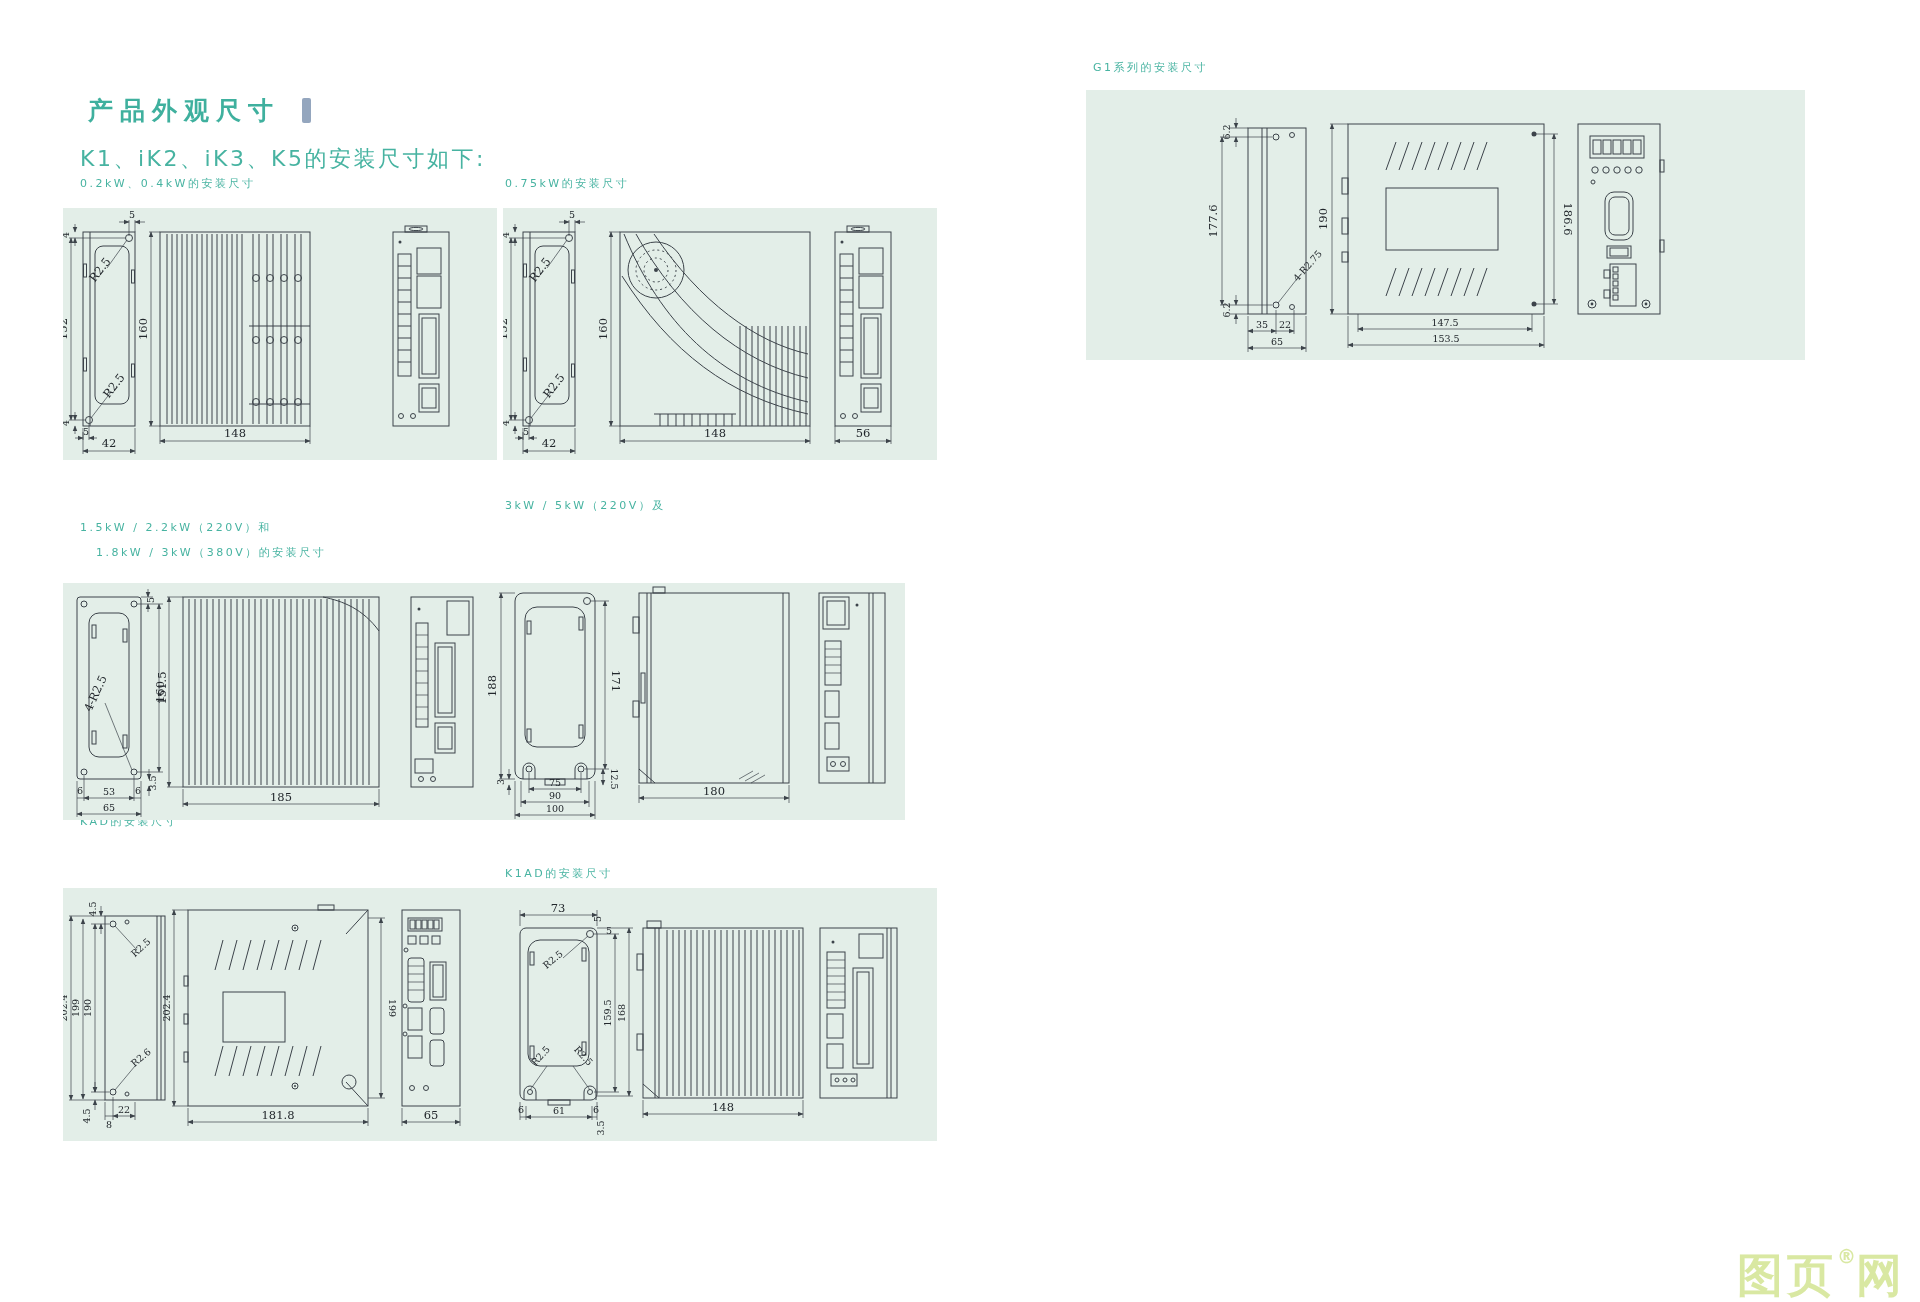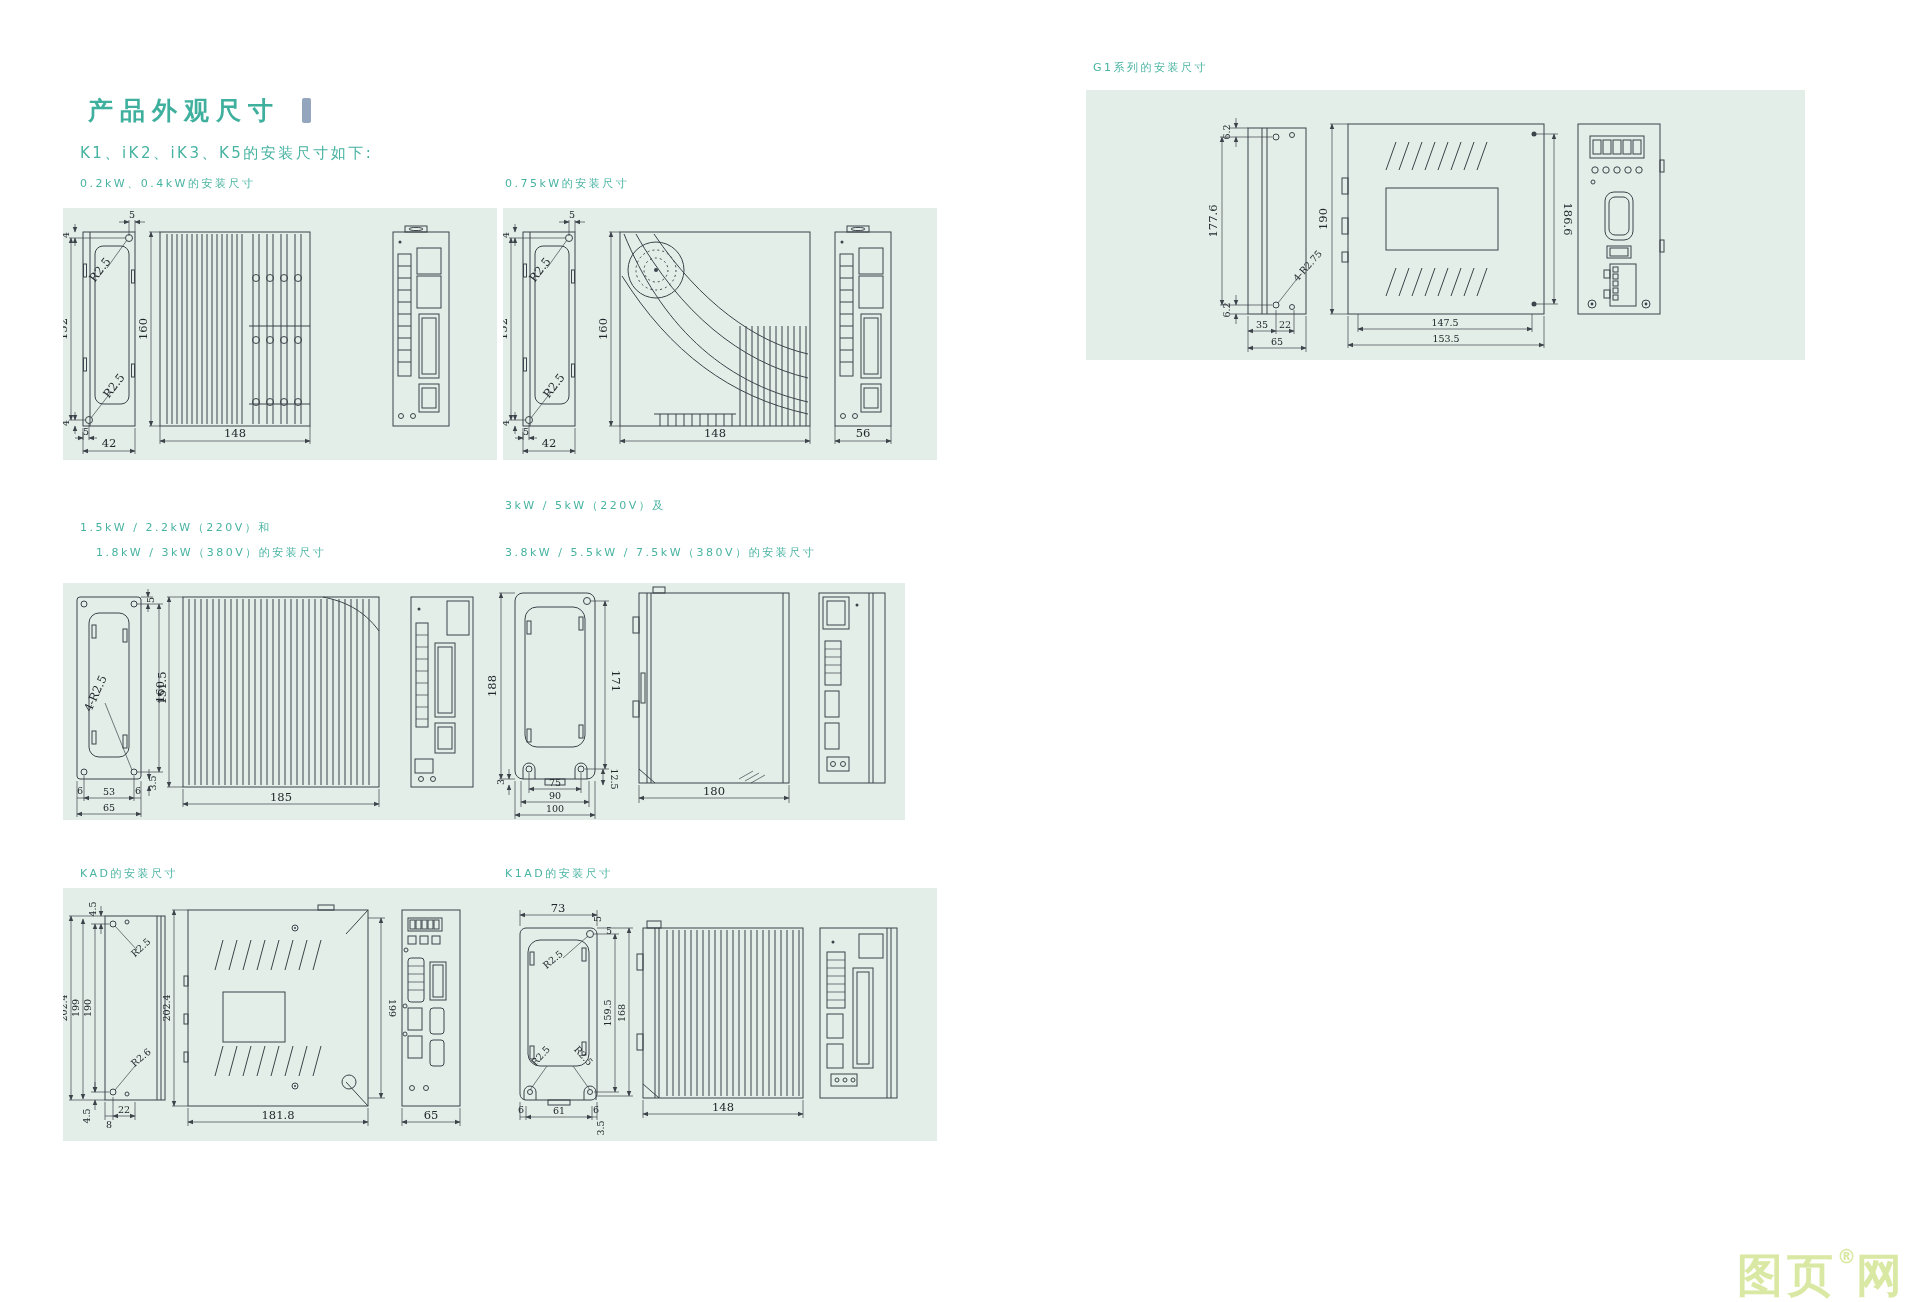--- a/index.html
+++ b/index.html
@@ -4,21 +4,21 @@
 <style>
   html,body{margin:0;padding:0;}
   body{width:1920px;height:1302px;background:#ffffff;position:relative;
        font-family:"DejaVu Sans","Liberation Sans",sans-serif;}
   .page{position:absolute;left:0;top:0;width:1920px;height:1302px;background:#ffffff;overflow:hidden;}
 
   .title-row{position:absolute;left:80px;top:86px;display:flex;align-items:center;gap:14px;}
   .title-row h1{margin:8px;font-size:25px;font-weight:bold;color:#3fb09e;letter-spacing:7px;}
   .title-bar{display:inline-block;width:9px;height:25px;background:#94a6be;border-radius:2px;}
 
-  .intro{position:absolute;left:80px;top:144px;color:#47b3a1;font-size:15px;letter-spacing:2.5px;white-space:nowrap;}
+  .intro{position:absolute;left:80px;top:144px;color:#47b3a1;font-size:22px;letter-spacing:2.5px;white-space:nowrap;}
 
   .cap{position:absolute;color:#47b3a1;font-size:11px;letter-spacing:2.5px;white-space:nowrap;}
 
   .panel{position:absolute;background:#e3eee8;}
   .panel svg{display:block;}
 
   .ln{fill:none;stroke:#3c434a;stroke-width:1;}
   .lnt{fill:none;stroke:#3c434a;stroke-width:0.7;}
   .dot{fill:#3c434a;stroke:none;}
   .dim{font-family:"DejaVu Serif","Liberation Serif",serif;font-size:11.5px;fill:#22272c;text-anchor:middle;}
@@ -103,22 +103,21 @@
     <span class="title-bar"></span>
   </div>
   <div class="intro">K1、iK2、iK3、K5的安装尺寸如下:</div>
 
   <div class="cap" style="left:80px;top:176px">0.2kW、0.4kW的安装尺寸</div>
   <div class="cap" style="left:505px;top:176px">0.75kW的安装尺寸</div>
   <div class="cap" style="left:1093px;top:60px">G1系列的安装尺寸</div>
   <div class="cap" style="left:80px;top:520px">1.5kW / 2.2kW（220V）和</div>
   <div class="cap" style="left:96px;top:545px">1.8kW / 3kW（380V）的安装尺寸</div>
   <div class="cap" style="left:505px;top:498px">3kW / 5kW（220V）及</div>
-  <div class="cap" style="left:505px;top:545px">3.8kW / 5.5kW / 7.5kW（380V）的安装尺寸</div>
-  <div class="cap" style="left:80px;top:866px">KAD的安装尺寸</div>
+  <div class="cap" style="left:80px;top:814px">KAD的安装尺寸</div>
   <div class="cap" style="left:505px;top:866px">K1AD的安装尺寸</div>
 
   <div class="panel" style="left:63px;top:208px;width:434px;height:252px">
     <svg width="434" height="252" viewBox="0 0 434 252">
       <g>
         <use href="#sideview" x="20" y="24"></use>
         <line class="lnt" x1="12" y1="16" x2="12" y2="24" marker-end="url(#ar)"></line>
         <line class="lnt" x1="12" y1="38" x2="12" y2="30" marker-end="url(#ar)"></line>
         <text class="dim dimS" x="6" y="27" transform="rotate(-90 6 27)">4</text>
         <line class="lnt" x1="66" y1="28" x2="66" y2="12"></line>

